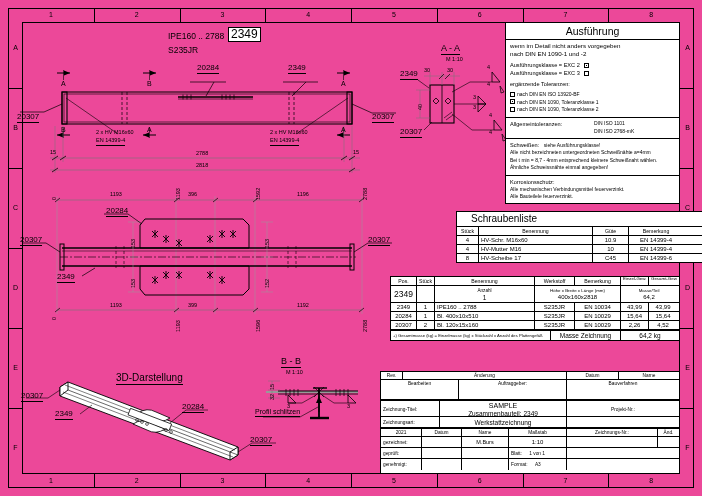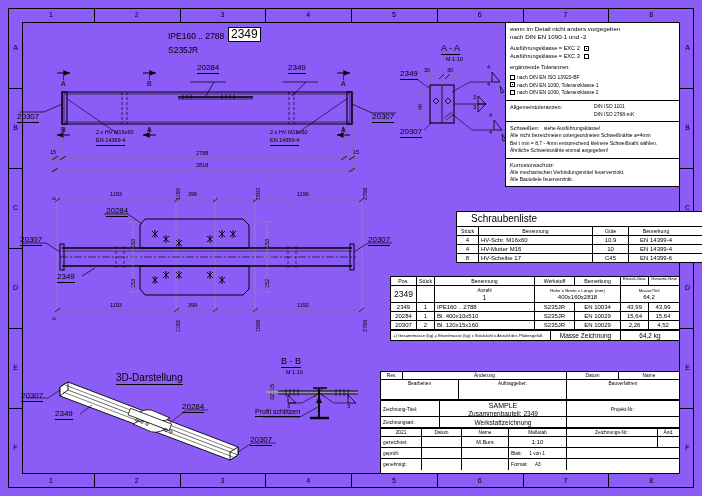--- a/index.html
+++ b/index.html
@@ -4,21 +4,21 @@
 <style>
   * { box-sizing: border-box; }
   html, body {
     margin: 0; padding: 0;
     background: #ffffff;
     font-family: "Liberation Sans", sans-serif;
   }
   #sheet {
     position: relative;
     width: 702px; height: 496px;
-    background: #8b5cf6;
+    background: #ec4899;
     overflow: hidden;
     color: #000;
   }
   
   .frame-outer {
     position: absolute; left: 8px; top: 8px;
     width: 686px; height: 480px;
     border: 1.4px solid #000;
   }
   .frame-inner {
@@ -620,20 +620,21 @@
       <line x1="238" y1="452" x2="252" y2="443" stroke="#000" stroke-width="0.6"></line>
       <line x1="252" y1="443" x2="276" y2="443" stroke="#000" stroke-width="0.6"></line>
     </svg>
     <div class="lbl lbl-u" style="left:21px;top:392px;">20307</div>
     <div class="lbl lbl-u" style="left:55px;top:410px;">2349</div>
     <div class="lbl lbl-u" style="left:182px;top:403px;">20284</div>
     <div class="lbl lbl-u" style="left:250px;top:436px;">20307</div>
   </div>
 
   <div id="ausfuehrung">
+    <div class="head">Ausführung</div>
     <div class="sec">
       <div class="note-l">wenn im Detail nicht anders vorgegeben</div>
       <div class="note-l" style="margin-bottom:3px;">nach DIN EN 1090-1 und -2</div>
       <div class="note-m">
         <span>Ausführungsklasse = EXC 2</span>
         <span class="cbx on" style="margin-left:3px;"></span>
       </div>
       <div class="note-m" style="margin-bottom:3px;">
         <span>Ausführungsklasse = EXC 3</span>
         <span class="cbx" style="margin-left:3px;"></span>

